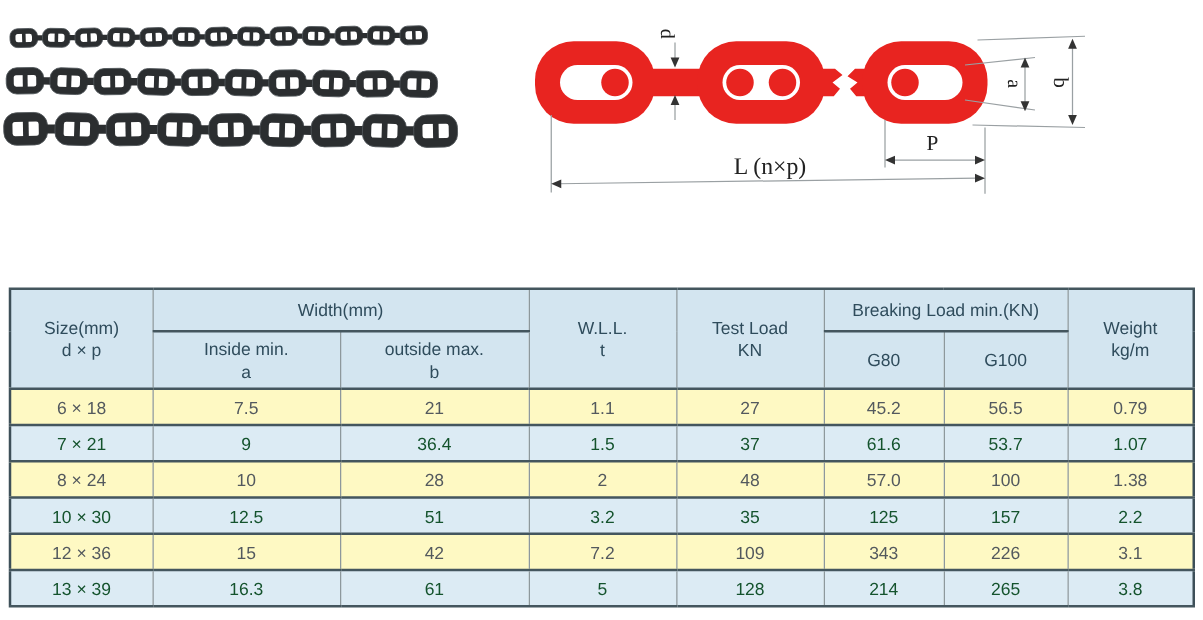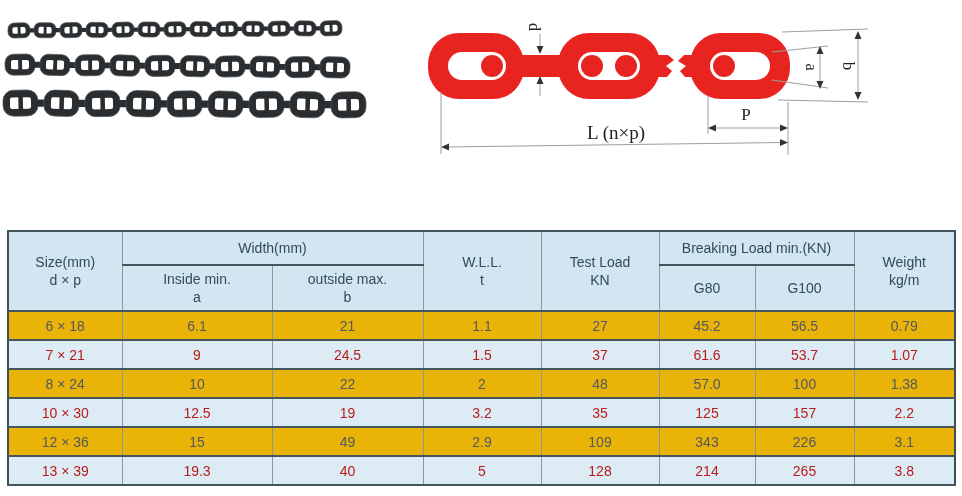--- a/index.html
+++ b/index.html
@@ -10,22 +10,22 @@
   .tablewrap{position:absolute;left:7px;top:230px;}
   table.spec{border-collapse:collapse;table-layout:fixed;width:947px;
              font-family:"Liberation Sans",sans-serif;font-size:14px;}
   table.spec{border:2px solid #3d4f58;}
   table.spec th, table.spec td{border:1px solid #8d989c;border-top:2px solid #44565e;
              border-bottom:2px solid #44565e;text-align:center;vertical-align:middle;
              padding:0 2px;font-weight:normal;}
   table.spec thead th{background:#d3e5f0;color:#2f4c5c;line-height:1.3;}
   tr.h1 th{height:32px;}
   tr.h2 th{height:44px;}
-  table.spec tbody tr{height:29px;color:#53595e;background:#eab308;}
-  table.spec tbody tr.alt{background:#dcebf4;color:#b91c1c;}
+  table.spec tbody tr{height:29px;color:#53595e;background:#fef9c3;}
+  table.spec tbody tr.alt{background:#dcebf4;color:#14532d;}
   .dimtext{font-family:"Liberation Serif",serif;fill:#222222;}
 </style>
 </head>
 <body>
 
 <div class="page">
 
   <svg class="photo" width="400" height="130" viewBox="0 0 400 130">
       <g transform="rotate(-0.4 8 30.5)">
         <g transform="rotate(-1.4 19 30.5)">
@@ -329,72 +329,72 @@
             <div>outside max.</div>
             <div>b</div>
           </th>
           <th>G80</th>
           <th>G100</th>
         </tr>
       </thead>
       <tbody>
           <tr>
             <td>6 × 18</td>
-            <td>6.1</td>
+            <td>7.5</td>
             <td>21</td>
             <td>1.1</td>
             <td>27</td>
             <td>45.2</td>
             <td>56.5</td>
             <td>0.79</td>
           </tr>
           <tr class="alt">
             <td>7 × 21</td>
             <td>9</td>
-            <td>24.5</td>
+            <td>36.4</td>
             <td>1.5</td>
             <td>37</td>
             <td>61.6</td>
             <td>53.7</td>
             <td>1.07</td>
           </tr>
           <tr>
             <td>8 × 24</td>
             <td>10</td>
-            <td>22</td>
+            <td>28</td>
             <td>2</td>
             <td>48</td>
             <td>57.0</td>
             <td>100</td>
             <td>1.38</td>
           </tr>
           <tr class="alt">
             <td>10 × 30</td>
             <td>12.5</td>
-            <td>19</td>
+            <td>51</td>
             <td>3.2</td>
             <td>35</td>
             <td>125</td>
             <td>157</td>
             <td>2.2</td>
           </tr>
           <tr>
             <td>12 × 36</td>
             <td>15</td>
-            <td>49</td>
-            <td>2.9</td>
+            <td>42</td>
+            <td>7.2</td>
             <td>109</td>
             <td>343</td>
             <td>226</td>
             <td>3.1</td>
           </tr>
           <tr class="alt">
             <td>13 × 39</td>
-            <td>19.3</td>
-            <td>40</td>
+            <td>16.3</td>
+            <td>61</td>
             <td>5</td>
             <td>128</td>
             <td>214</td>
             <td>265</td>
             <td>3.8</td>
           </tr>
         </tbody>
     </table>
   </div>
 </div>

